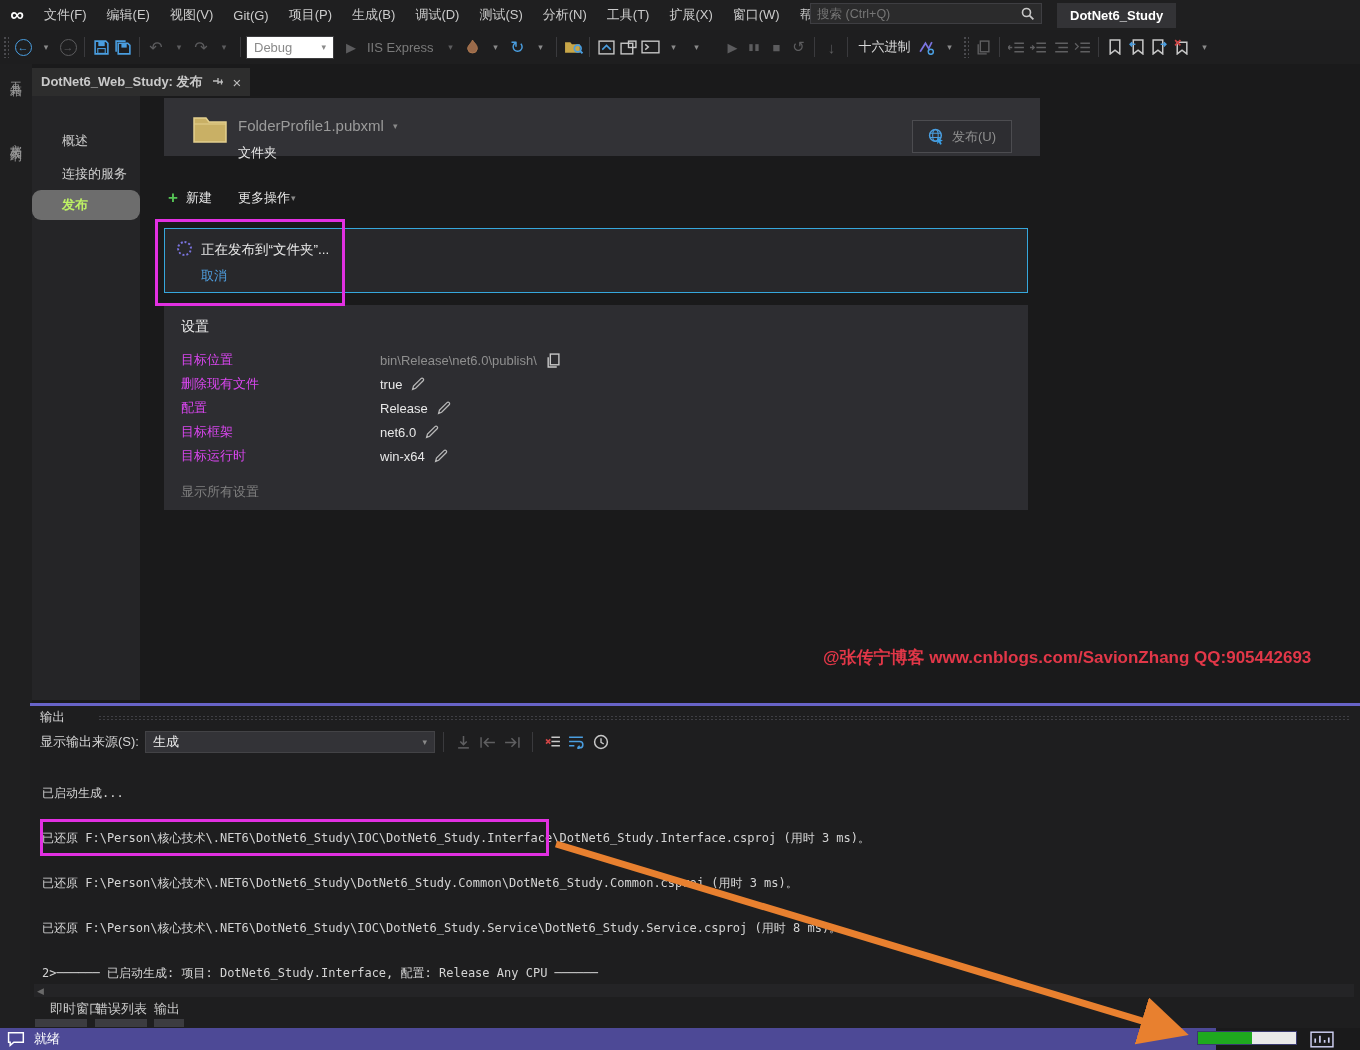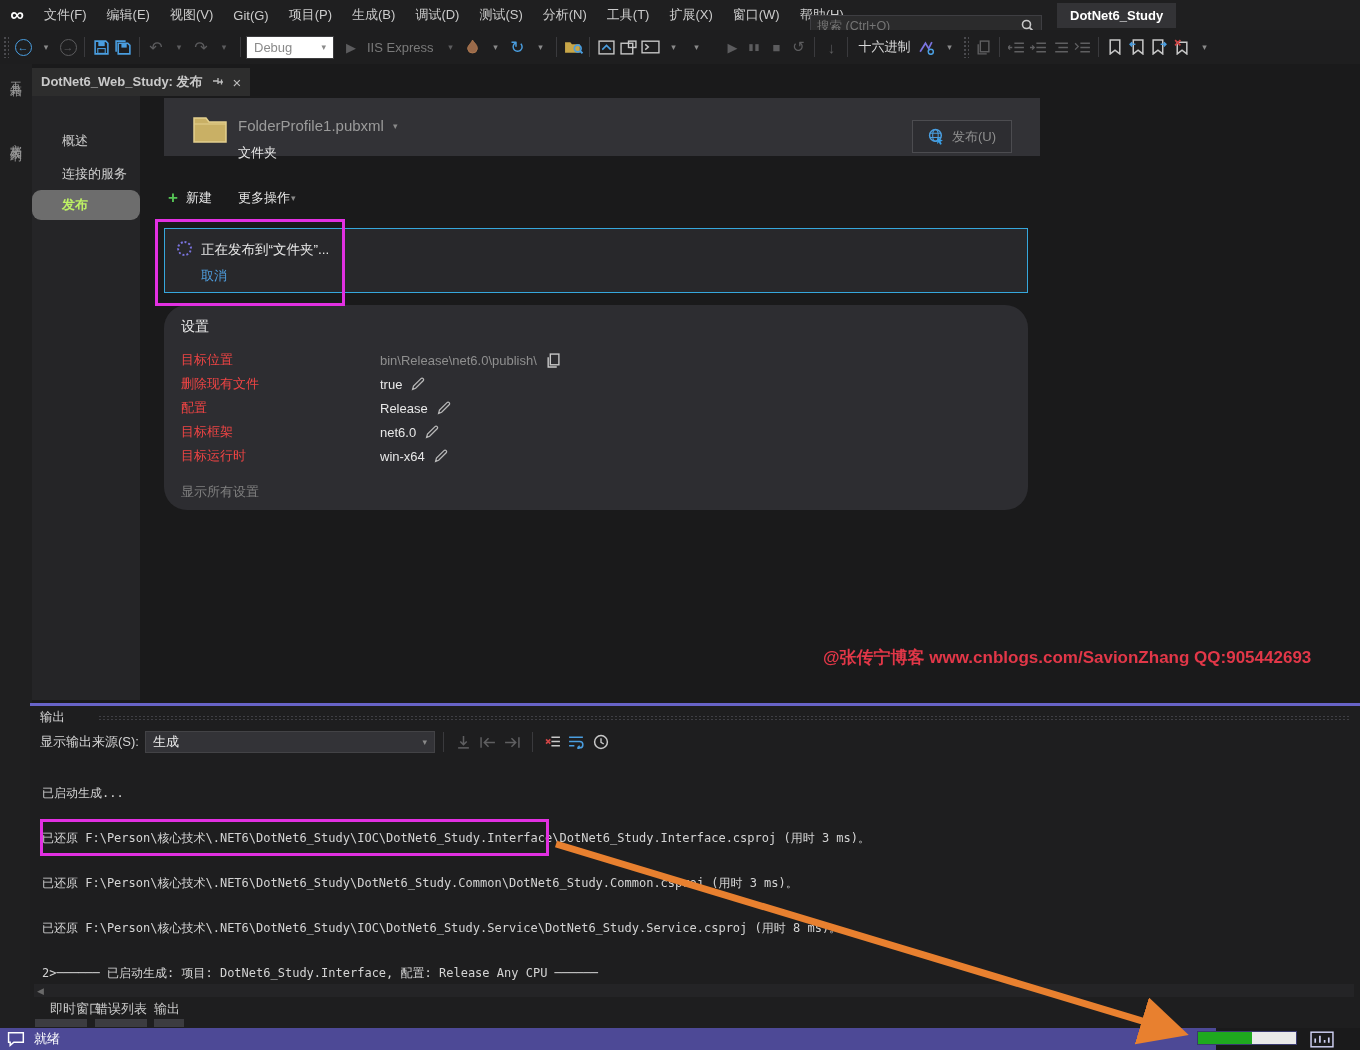--- a/index.html
+++ b/index.html
@@ -8,21 +8,21 @@
     position:relative; width:1360px; height:1050px; overflow:hidden;
     background:#1a1a1b; font-family:"Liberation Sans","DejaVu Sans",sans-serif;
     color:#d0d0d0; font-size:13px; -webkit-font-smoothing:antialiased;
   }
   .abs { position:absolute; }
 
   
   #titlebar { left:0; top:0; width:1360px; height:30px; background:#1f1f20; display:flex; align-items:center; }
   #vs-logo { width:34px; height:30px; display:flex; align-items:center; justify-content:center; color:#ffffff; font-size:19px; font-weight:bold; }
   .menu-item { padding:0 10px; height:30px; display:flex; align-items:center; color:#cccccc; cursor:default; }
-  #search-box { position:absolute; left:810px; top:15px; width:232px; height:21px; background:#2b2b2c; border:1px solid #3e3e42; display:flex; align-items:center; }
+  #search-box { position:absolute; left:810px; top:3px; width:232px; height:21px; background:#2b2b2c; border:1px solid #3e3e42; display:flex; align-items:center; }
   #search-box input { flex:1; background:transparent; border:none; outline:none; color:#8f8f8f; font-size:12.5px; padding:0 6px; font-family:inherit; }
   #title-chip { position:absolute; left:1057px; top:3px; height:25px; padding:0 13px; background:#333336; color:#ffffff; font-weight:bold; display:flex; align-items:center; }
 
   
   #toolbar { left:0; top:30px; width:1360px; height:34px; background:#1e1e1f; display:flex; align-items:center; }
   .grip { width:6px; height:22px; margin:0 3px; background-image:radial-gradient(#4a4a4e 1px, transparent 1.2px); background-size:4px 4px; }
   .tsep { width:1px; height:20px; background:#3a3a3d; margin:0 5px; }
   .tbtn { min-width:22px; height:24px; display:flex; align-items:center; justify-content:center; color:#c8c8c8; }
   .tbtn.blue { color:#4a9ee0; }
   .tbtn.dis { color:#5c5c5e; }
@@ -56,24 +56,24 @@
   #actions { position:absolute; left:28px; top:92px; display:flex; align-items:center; gap:8px; }
   #plus { color:#55c455; font-size:17px; font-weight:bold; }
   .action-label { color:#e8e8e8; }
   #more-actions { margin-left:18px; display:flex; gap:0; align-items:center; }
 
   #progress-panel { position:absolute; left:24px; top:132px; width:864px; height:65px; background:#28282b; border:1px solid #36a7dc; }
   #spinner { position:absolute; left:12px; top:12px; width:15px; height:15px; border:2.5px dotted #7b74e0; border-radius:50%; }
   #progress-text { position:absolute; left:36px; top:12px; color:#e8e8e8; font-size:13.5px; }
   #cancel-link { position:absolute; left:36px; top:38px; color:#4f9fe0; }
 
-  #settings-panel { position:absolute; left:24px; top:209px; width:864px; height:205px; background:#2d2d31;border-radius:23px; }
+  #settings-panel { position:absolute; left:24px; top:209px; width:864px; height:205px; background:#2d2d31; }
   #settings-title { position:absolute; left:17px; top:13px; color:#e8e8e8; font-size:14px; }
   .set-row { position:absolute; left:17px; width:830px; height:24px; display:flex; align-items:center; }
-  .set-label { width:199px; color:#ef4444; }
+  .set-label { width:199px; color:#d946ef; }
   .set-value { color:#e8e8e8; display:flex; align-items:center; gap:9px; }
   .set-value.muted { color:#8f8f8f; }
   #show-all { position:absolute; left:17px; top:178px; color:#808080; }
 
   #watermark { position:absolute; left:683px; top:550px; color:#e23748; font-size:17px; font-weight:bold; }
 
   
   #output { left:30px; top:703px; width:1330px; height:325px; background:#1e1e1f; }
   #out-accent { position:absolute; left:0; top:0; width:1330px; height:3px; background:#6864c8; }
   #out-title { position:absolute; left:10px; top:6px; color:#d4d4d4; font-size:12.5px; }

